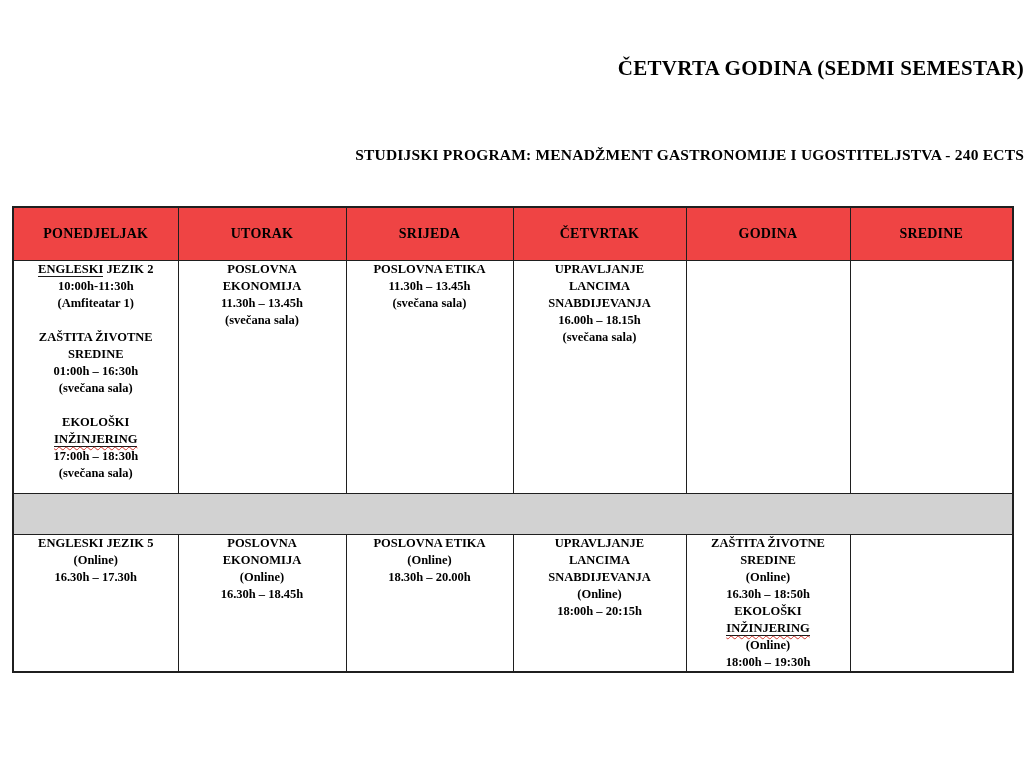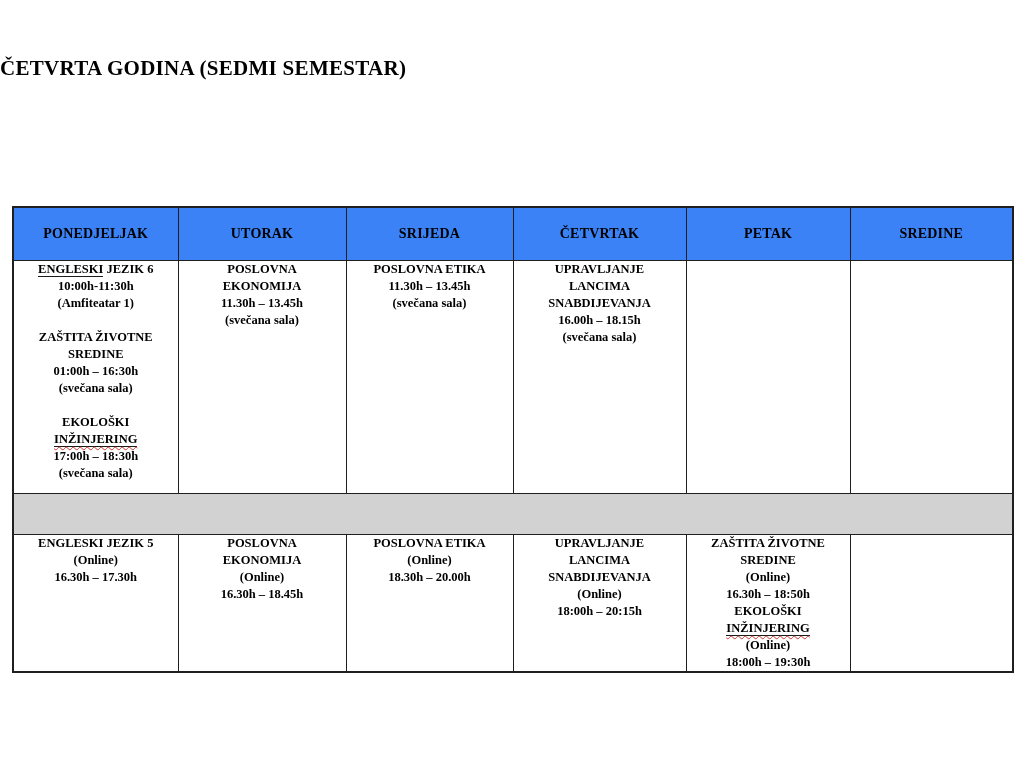--- a/index.html
+++ b/index.html
@@ -17,21 +17,21 @@
     position: relative;
   }
   .page {
     position: absolute;
     inset: 0;
   }
   .title {
     position: absolute;
     left: 0;
     width: 100%;
-    text-align: left;
+    text-align: right;
     white-space: nowrap;
   }
   .t1 { top: 56px;  font-size: 21px;   letter-spacing: 0.3px; }
   .t2 { top: 104px; font-size: 15.5px; letter-spacing: 0.2px; }
   .t3 { top: 146px; font-size: 15.5px; letter-spacing: 0.2px; }
 
   table.schedule {
     position: absolute;
     left: 12px;
     top: 206px;
@@ -41,21 +41,21 @@
     border: 2px solid #1f1f1f;
   }
   table.schedule th,
   table.schedule td {
     border: 1px solid #1f1f1f;
     padding: 0;
     margin: 0;
   }
   th.day {
     height: 52px;
-    background: #3b82f6;
+    background: #ef4444;
     font-size: 14px;
     font-weight: bold;
     text-align: center;
     vertical-align: middle;
     letter-spacing: 0.2px;
   }
   td.cell {
     vertical-align: top;
     text-align: center;
     font-size: 12.5px;
@@ -77,44 +77,45 @@
     text-decoration-thickness: 1px;
     text-underline-offset: 3px;
   }
 </style>
 </head>
 <body>
 
 <div class="page">
 
   <div class="title t1">ČETVRTA GODINA (SEDMI SEMESTAR)</div>
+  <div class="title t3">STUDIJSKI PROGRAM: MENADŽMENT GASTRONOMIJE I UGOSTITELJSTVA - 240 ECTS</div>
 
   <table class="schedule">
     <colgroup>
       <col style="width:165px">
       <col style="width:168px">
       <col style="width:167px">
       <col style="width:173px">
       <col style="width:164px">
       <col style="width:163px">
     </colgroup>
     <thead>
       <tr id="days-row">
           <th class="day">PONEDJELJAK</th>
           <th class="day">UTORAK</th>
           <th class="day">SRIJEDA</th>
           <th class="day">ČETVRTAK</th>
-          <th class="day">PETAK</th>
+          <th class="day">GODINA</th>
           <th class="day">SREDINE</th>
         </tr>
     </thead>
     <tbody id="body-rows">
         <tr class="r1">
           <td class="cell">
-            <div class="ln"><span class="u">ENGLESKI</span><span class=""> JEZIK 6</span></div>
+            <div class="ln"><span class="u">ENGLESKI</span><span class=""> JEZIK 2</span></div>
             <div class="ln"><span class="">10:00h-11:30h</span></div>
             <div class="ln"><span class="">(Amfiteatar 1)</span></div>
             <div class="ln">&nbsp;</div>
             <div class="ln"><span class="">ZAŠTITA ŽIVOTNE</span></div>
             <div class="ln"><span class="">SREDINE</span></div>
             <div class="ln"><span class="">01:00h – 16:30h</span></div>
             <div class="ln"><span class="">(svečana sala)</span></div>
             <div class="ln">&nbsp;</div>
             <div class="ln"><span class="">EKOLOŠKI</span></div>
             <div class="ln"><span class="u wavy">INŽINJERING</span></div>

